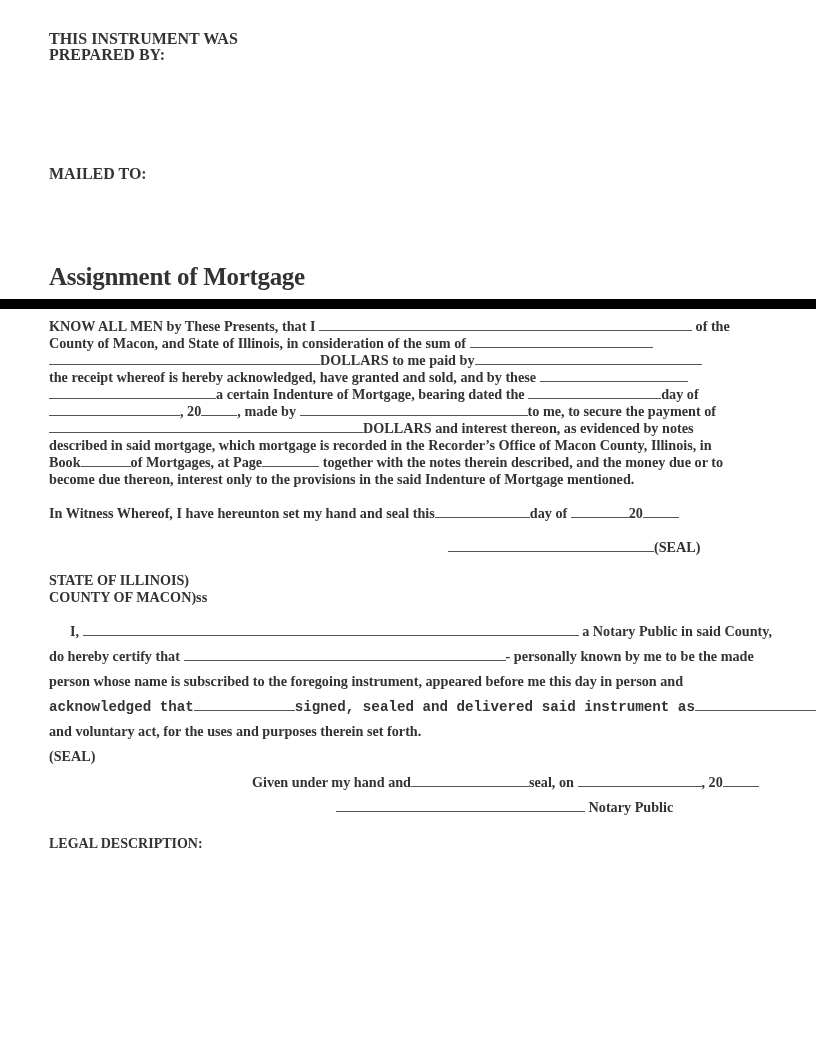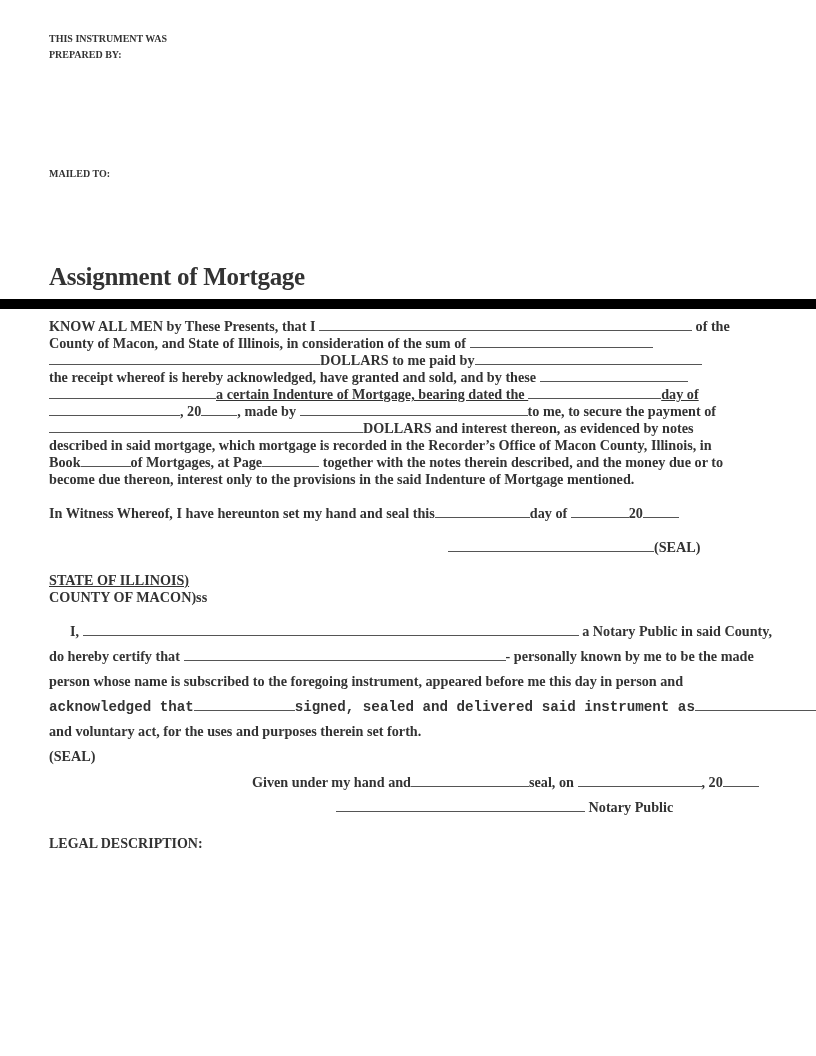--- a/index.html
+++ b/index.html
@@ -11,21 +11,21 @@
       width: 816px;
       height: 1056px;
       position: relative;
       overflow: hidden;
       font-family: "Liberation Serif", serif;
       color: #333333;
       font-weight: bold;
     }
     .abs { position: absolute; white-space: pre; }
     .hdr {
-      font-size: 10px;
+      font-size: 16px;
       line-height: 16px;
       left: 49px;
     }
     .title {
       left: 49px;
       top: 263px;
       font-size: 25px;
       line-height: 28px;
       letter-spacing: -0.3px;
     }
@@ -59,32 +59,32 @@
 <div class="abs hdr" style="top:166px;">MAILED TO:</div>
 
 <div class="abs title">Assignment of Mortgage</div>
 <div class="bar"></div>
 
 <div>
   <div class="line" style="top:318px;"><span>KNOW ALL MEN by These Presents, that I </span><span class="blank" style="width:373px;"></span><span> of the</span></div>
   <div class="line" style="top:335px;"><span>County of Macon, and State of Illinois, in consideration of the sum of </span><span class="blank" style="width:183px;"></span></div>
   <div class="line" style="top:352px;"><span class="blank" style="width:271px;"></span><span>DOLLARS to me paid by</span><span class="blank" style="width:227px;"></span></div>
   <div class="line" style="top:369px;"><span>the receipt whereof is hereby acknowledged, have granted and sold, and by these </span><span class="blank" style="width:148px;"></span></div>
-  <div class="line" style="top:386px;text-decoration:underline;"><span class="blank" style="width:167px;"></span><span>a certain Indenture of Mortgage, bearing dated the </span><span class="blank" style="width:133px;"></span><span>day of</span></div>
+  <div class="line" style="top:386px;"><span class="blank" style="width:167px;"></span><span>a certain Indenture of Mortgage, bearing dated the </span><span class="blank" style="width:133px;"></span><span>day of</span></div>
   <div class="line" style="top:403px;"><span class="blank" style="width:131px;"></span><span>, 20</span><span class="blank" style="width:36px;"></span><span>, made by </span><span class="blank" style="width:228px;"></span><span>to me, to secure the payment of</span></div>
   <div class="line" style="top:420px;"><span class="blank" style="width:314px;"></span><span>DOLLARS and interest thereon, as evidenced by notes</span></div>
   <div class="line" style="top:437px;">described in said mortgage, which mortgage is recorded in the Recorder’s Office of Macon County, Illinois, in</div>
   <div class="line" style="top:454px;"><span>Book</span><span class="blank" style="width:50px;"></span><span>of Mortgages, at Page</span><span class="blank" style="width:57px;"></span><span> together with the notes therein described, and the money due or to</span></div>
   <div class="line" style="top:471px;">become due thereon, interest only to the provisions in the said Indenture of Mortgage mentioned.</div>
 </div>
 
 <div class="line" style="top:505px;"><span>In Witness Whereof, I have hereunton set my hand and seal this</span><span class="blank" style="width:95px;"></span><span>day of </span><span class="blank" style="width:58px;"></span><span>20</span><span class="blank" style="width:36px;"></span></div>
 <div class="line" style="top:539px; left:448px;"><span class="blank" style="width:206px;"></span><span>(SEAL)</span></div>
 
-<div class="line" style="top:572px;text-decoration:underline;">STATE OF ILLINOIS)</div>
+<div class="line" style="top:572px;">STATE OF ILLINOIS)</div>
 <div class="line" style="top:589px;">COUNTY OF MACON)ss</div>
 
 <div class="line" style="top:623px;margin-left:21px;"><span>I, </span><span class="blank" style="width:496px;"></span><span> a Notary Public in said County,</span></div>
 <div class="line" style="top:648px;"><span>do hereby certify that </span><span class="blank" style="width:322px;"></span><span>- personally known by me to be the made</span></div>
 <div class="line" style="top:673px;">person whose name is subscribed to the foregoing instrument, appeared before me this day in person and</div>
 <div class="line" style="top:698px;font-family:Liberation Mono, monospace;"><span>acknowledged that</span><span class="blank" style="width:101px;"></span><span>signed, sealed and delivered said instrument as</span><span class="blank" style="width:161px;"></span><span> free</span></div>
 <div class="line" style="top:723px;">and voluntary act, for the uses and purposes therein set forth.</div>
 <div class="line" style="top:748px;">(SEAL)</div>
 <div class="line" style="top:774px; left:252px;"><span>Given under my hand and</span><span class="blank" style="width:118px;"></span><span>seal, on </span><span class="blank" style="width:124px;"></span><span>, 20</span><span class="blank" style="width:36px;"></span></div>
 <div class="line" style="top:799px; left:336px;"><span class="blank" style="width:249px;"></span><span> Notary Public</span></div>

